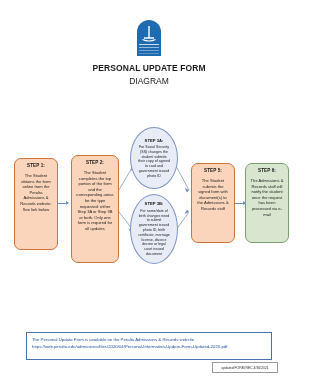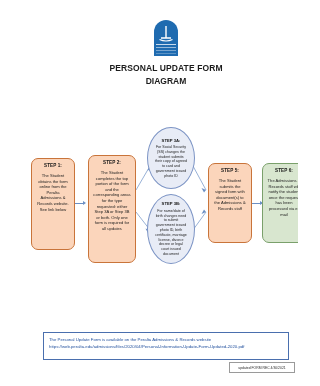--- a/index.html
+++ b/index.html
@@ -12,21 +12,21 @@
     height: 386px;
     position: relative;
     overflow: hidden;
     font-family: "Liberation Sans", sans-serif;
     color: #1a1a1a;
   }
 
   
   #page {
     position: absolute;
-    left: 17px; top: 0;
+    left: 0; top: 0;
     width: 298px; height: 386px;
     background: #ffffff;
   }
 
   
   #logo-wrap {
     position: absolute;
     left: 135px; top: 18px;
     width: 28px; height: 40px;
   }
@@ -45,21 +45,21 @@
   }
   #title-line1 {
     font-size: 8.5px;
     font-weight: bold;
     letter-spacing: 0.1px;
     color: #1c1c1c;
     line-height: 12px;
   }
   #title-line2 {
     font-size: 8.5px;
-    font-weight: bold;
+    font-weight: normal;
     color: #1c1c1c;
     line-height: 13px;
     margin-top: 1px;
   }
 
   
   .step-box {
     position: absolute;
     box-sizing: border-box;
     border-radius: 7px;

